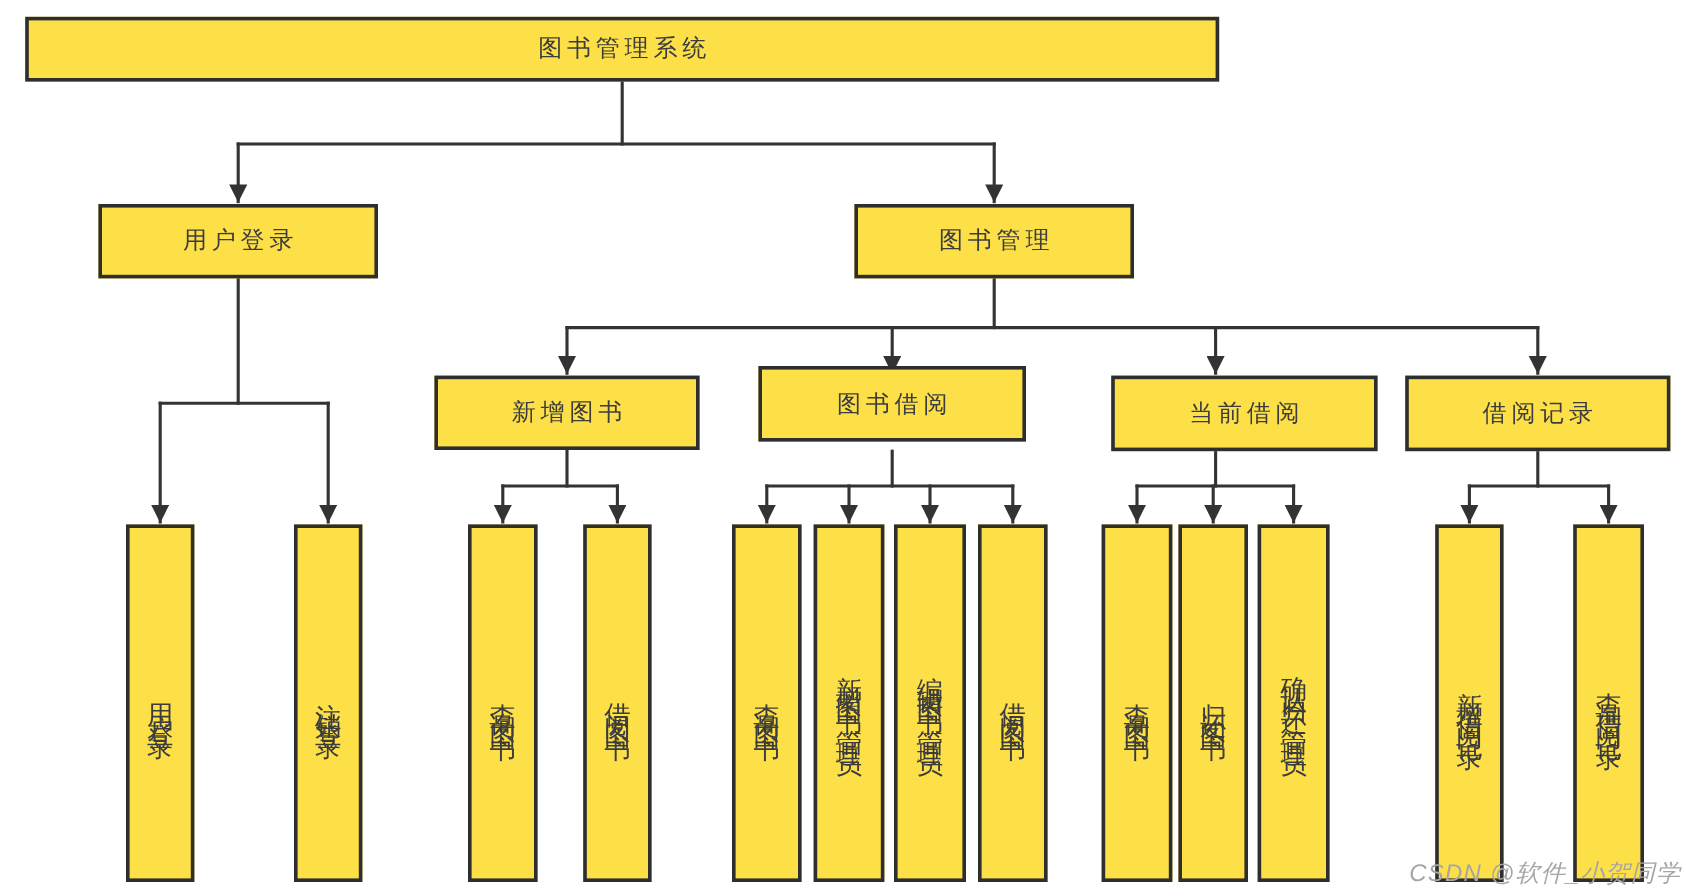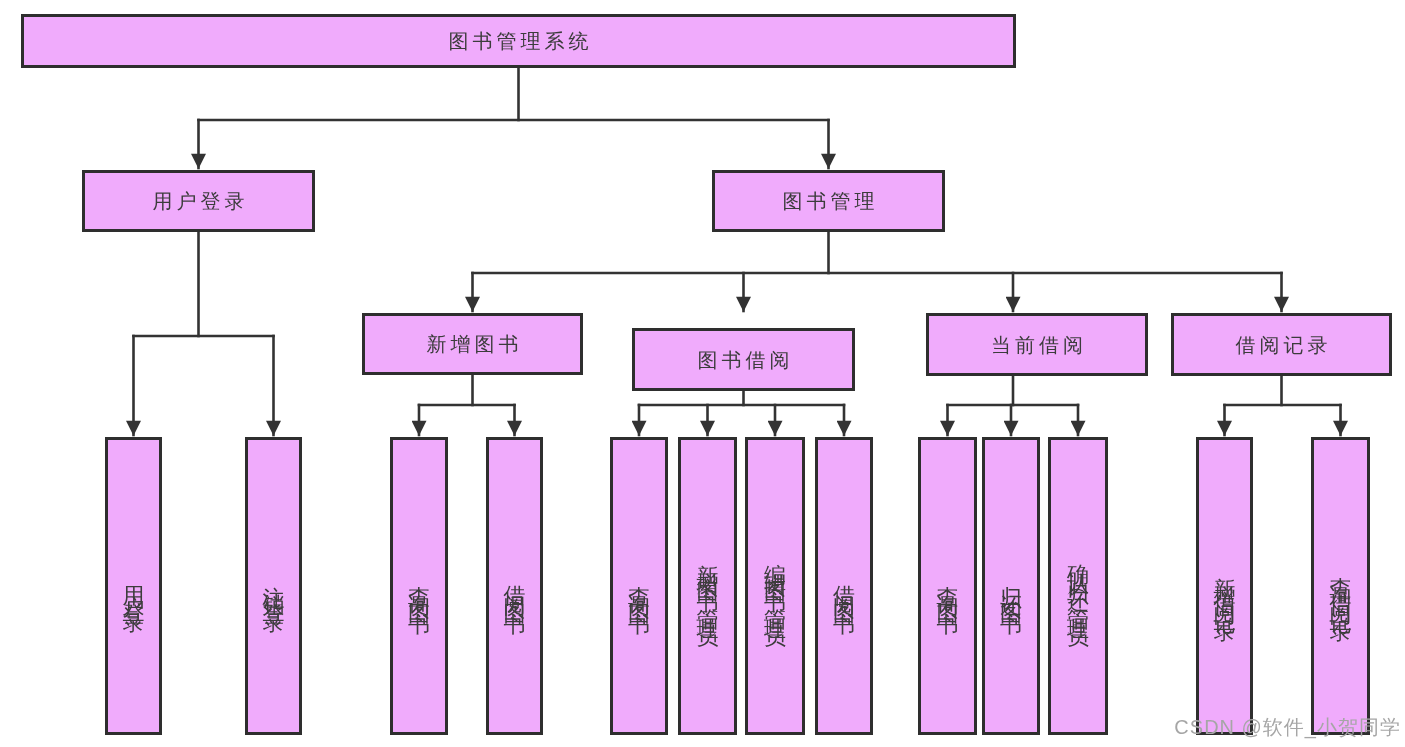--- a/index.html
+++ b/index.html
@@ -26,21 +26,21 @@
     stroke-width: 2.6;
     stroke-linecap: square;
   }
   #edges .arrowline {
     marker-end: url(#arw);
   }
   .node {
     position: absolute;
     box-sizing: border-box;
     border: 3px solid #2e2e2e;
-    background: #f0abfc;
+    background: #fde047;
     color: #3c3c3c;
     display: flex;
     align-items: center;
     justify-content: center;
     line-height: 1;
   }
   .h-node {
     font-size: 20px;
     letter-spacing: 4px;
     text-indent: 4px;
@@ -52,20 +52,21 @@
     letter-spacing: 9px;
   }
   .watermark {
     position: absolute;
     right: 4px;
     bottom: 6px;
     font-size: 20px;
     color: #a6a6a6;
     letter-spacing: 1px;
     white-space: nowrap;
+    font-style: italic;
   }
 </style>
 </head>
 <body>
 
 <div id="canvas">
 
   <svg id="edges" width="1405" height="747" viewBox="0 0 1405 747">
     <defs>
       <marker id="arw" viewBox="0 0 10 10" refX="9.5" refY="5" markerWidth="22" markerHeight="15" orient="auto" markerUnits="userSpaceOnUse">
@@ -127,21 +128,21 @@
       <line class="arrowline" x1="1340.5" y1="405" x2="1340.5" y2="435"></line>
     </g>
   </svg>
 
   <div class="node h-node" style="left:21px; top:14px; width:995px; height:54px;">图书管理系统</div>
 
   <div class="node h-node" style="left:82px; top:170px; width:233px; height:62px;">用户登录</div>
   <div class="node h-node" style="left:712px; top:170px; width:233px; height:62px;">图书管理</div>
 
   <div class="node h-node" style="left:362px; top:313px; width:221px; height:62px;">新增图书</div>
-  <div class="node h-node" style="left:632px; top:328px; width:223px; height:63px;">图书借阅</div>
+  <div class="node h-node" style="left:632px; top:305px; width:223px; height:63px;">图书借阅</div>
   <div class="node h-node" style="left:902px; top:313px; width:222px; height:63px;margin-left:24px;">当前借阅</div>
   <div class="node h-node" style="left:1171px; top:313px; width:221px; height:63px;">借阅记录</div>
 
   <div class="node v-node" style="left:105px; top:437px; width:57px; height:298px;">用户登录</div>
   <div class="node v-node" style="left:245px; top:437px; width:57px; height:298px;">注销登录</div>
 
   <div class="node v-node" style="left:390px; top:437px; width:58px; height:298px;">查询图书</div>
   <div class="node v-node" style="left:486px; top:437px; width:57px; height:298px;">借阅图书</div>
 
   <div class="node v-node" style="left:610px; top:437px; width:58px; height:298px;">查询图书</div>

